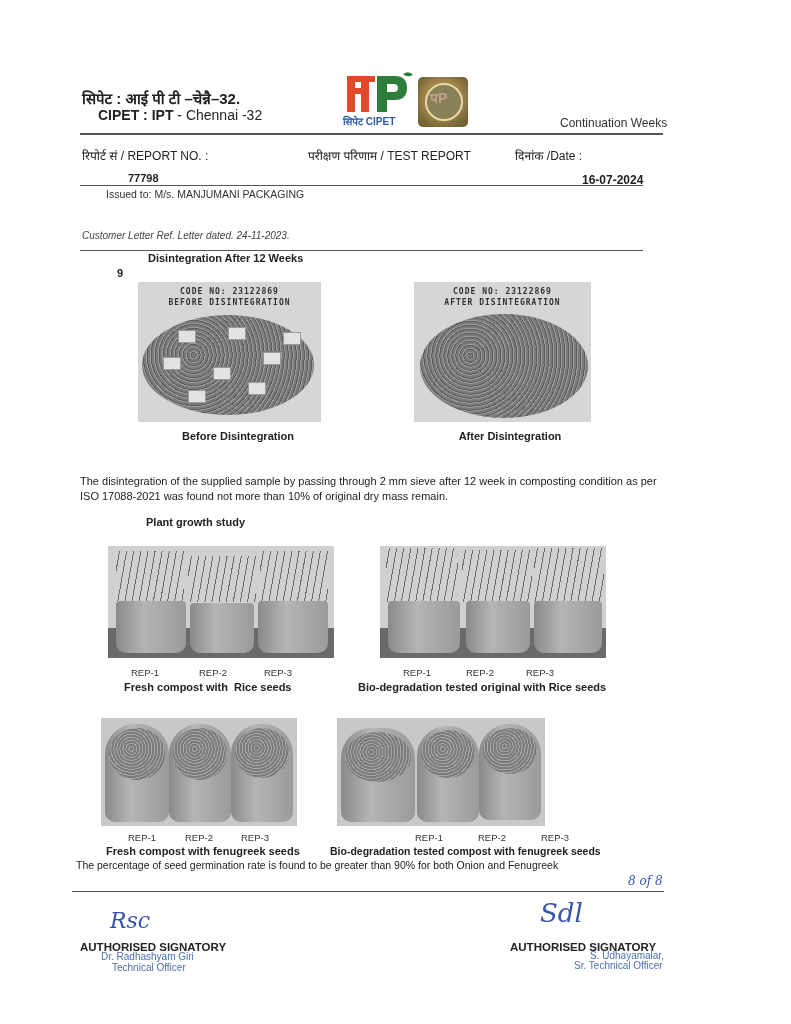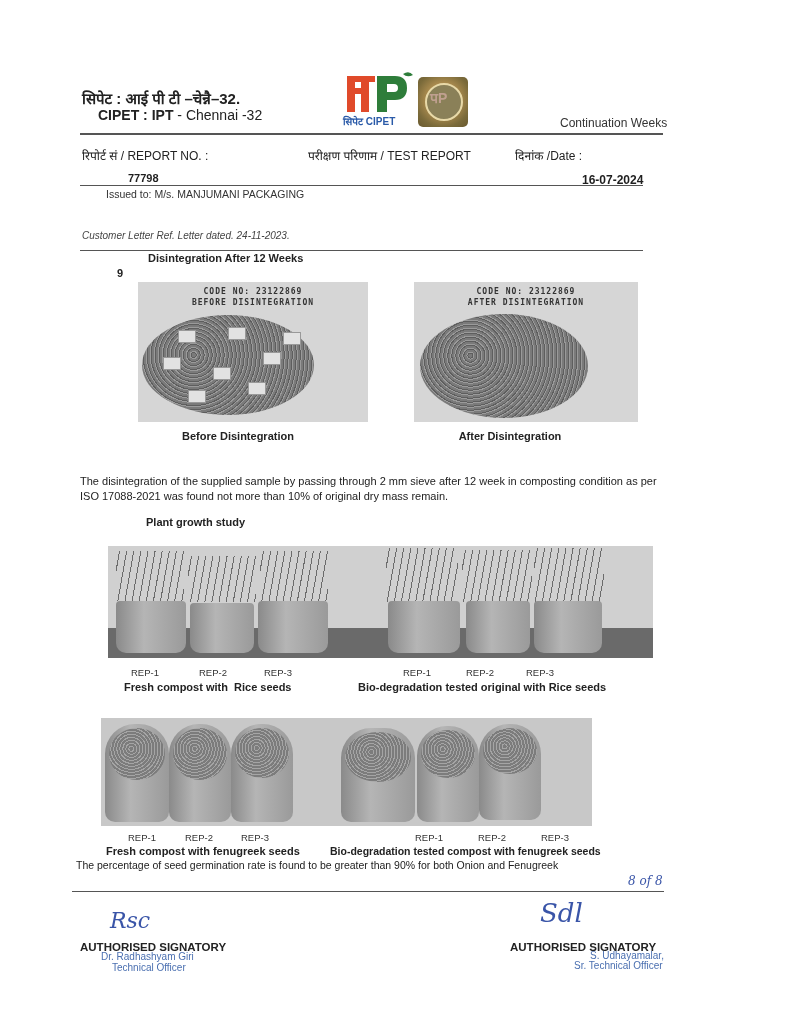--- a/index.html
+++ b/index.html
@@ -17,21 +17,21 @@
                 border:2px solid #e8d9a8; background:#8a8058; }
   .holo .mark { position:absolute; left:12px; top:11px; font-size:14px; font-weight:bold; color:#c0a090; }
   .cont-sheet { left:560px; top:116px; font-size:12px; color:#333; }
   .hr { height:1.5px; background:#555; }
   .label-row { top:147px; font-size:12px; color:#222; }
   .report-no { left:128px; top:172px; font-size:11px; font-weight:bold; }
   .date-val { left:582px; top:173px; font-size:12px; font-weight:bold; }
   .issued { left:82px; top:188px; font-size:10.5px; line-height:13px; color:#333;margin-left:24px; }
   .cust-ref { left:82px; top:230px; font-size:10px; font-style:italic; color:#444; }
   .sec-title { font-size:11px; font-weight:bold; color:#222;padding-left:14px; }
-  .photo { background:#cfcfcf; overflow:hidden;padding-left:47px; }
+  .photo { background:#cfcfcf; overflow:hidden; }
   .photo .caption-top { position:absolute; left:0; right:0; text-align:center; font-size:8px;
                         font-weight:bold; letter-spacing:1px; color:#333; font-family:"DejaVu Sans Mono", monospace; }
   .pile { position:absolute; border-radius:50%;
           background:repeating-radial-gradient(circle at 30% 40%, #7a7a7a 0 2px, #5e5e5e 2px 3px, #9a9a9a 3px 4px); }
   .chip { position:absolute; width:16px; height:11px; background:#e2e2e2; border:1px solid #999; }
   .caption { font-size:11px; font-weight:bold; color:#222; text-align:center; }
   .body-text { left:80px; top:474px; width:580px; font-size:11px; line-height:15px; color:#222; }
   .pot { position:absolute; background:linear-gradient(90deg,#8a8a8a,#b5b5b5 40%,#9a9a9a); border-radius:4px 4px 10px 10px; }
   .grass { position:absolute; background:repeating-linear-gradient(100deg, transparent 0 3px, #6b6b6b 3px 4px, transparent 4px 7px); }
   .rep { font-size:9.5px; color:#333; }

